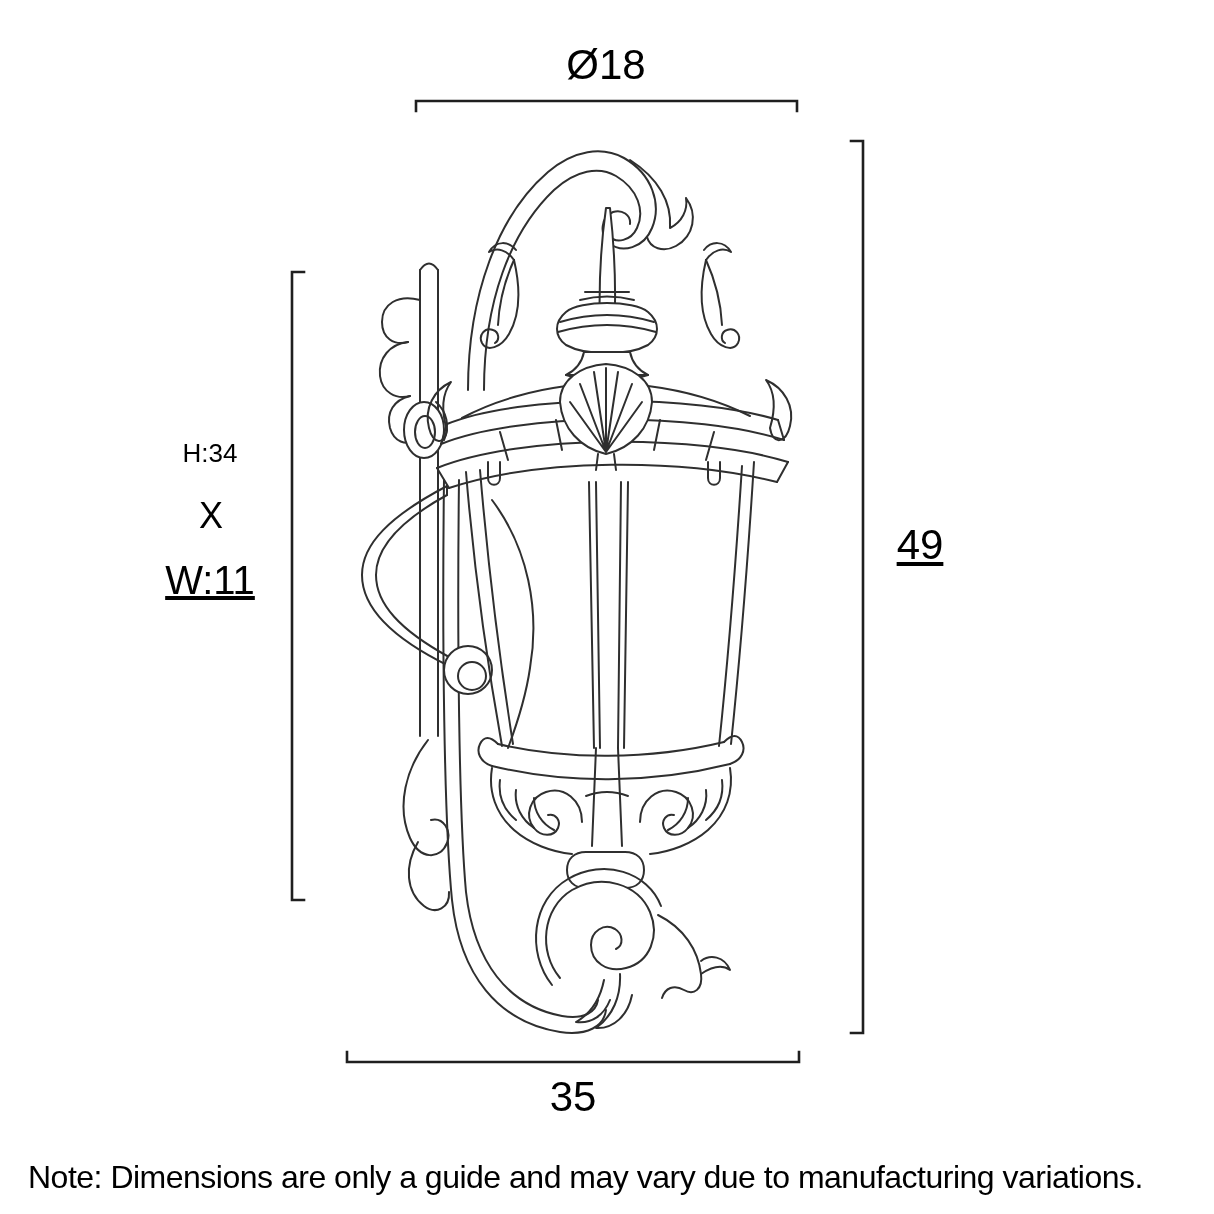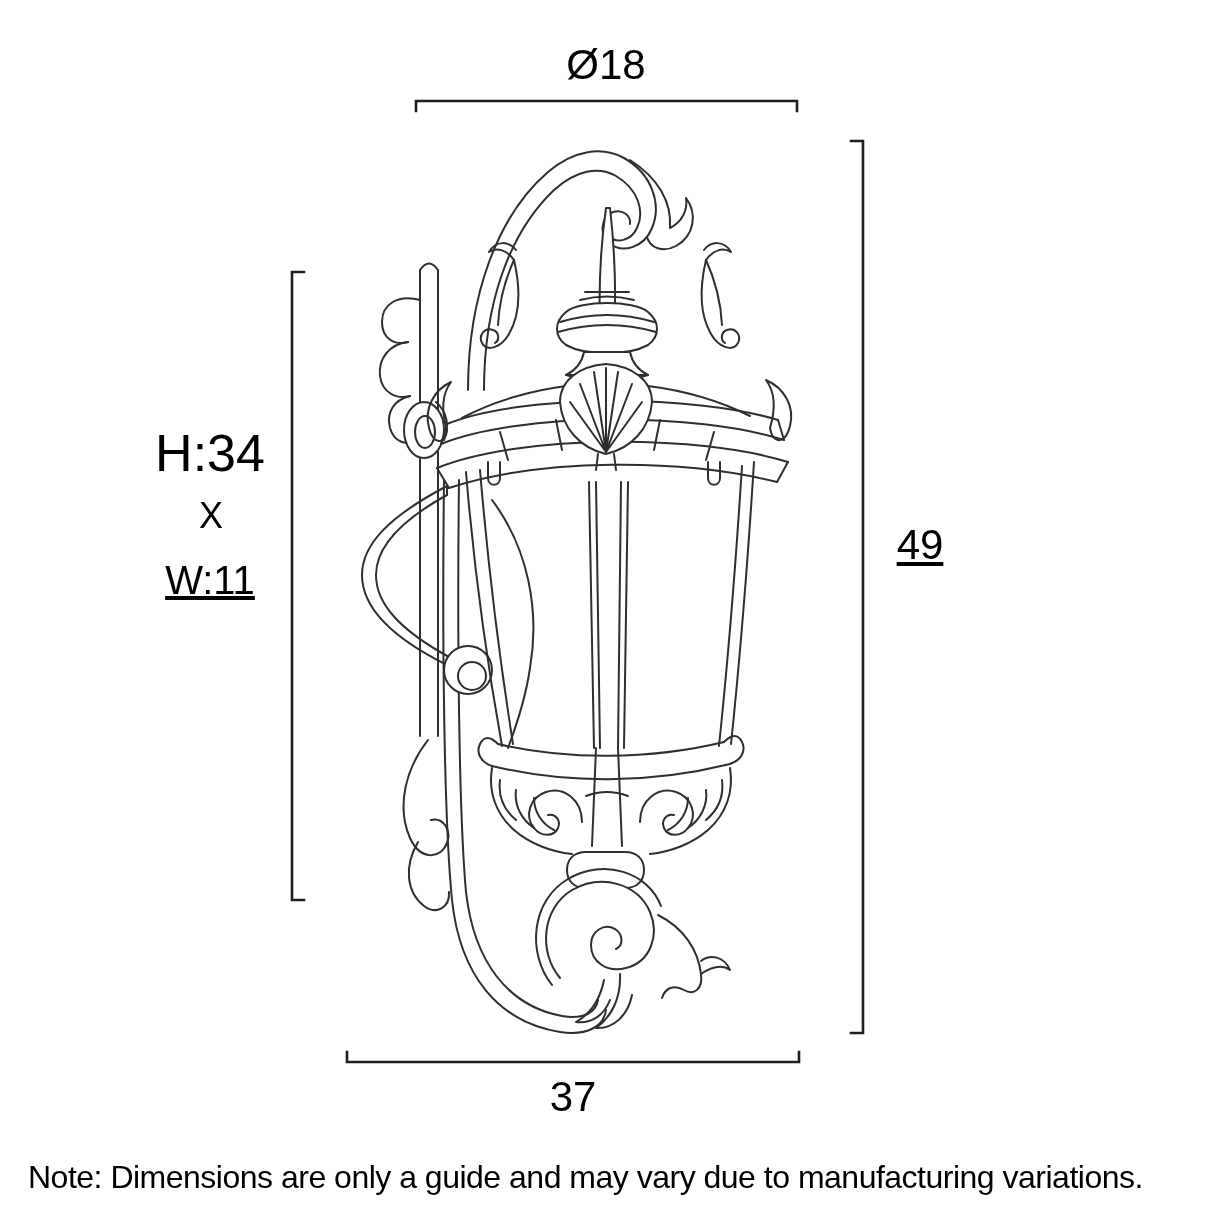--- a/index.html
+++ b/index.html
@@ -13,21 +13,21 @@
   svg{position:absolute;left:0;top:0;}
   .lbl{
     position:absolute;
     color:#000000;
     white-space:nowrap;
     line-height:1;
     user-select:none;
   }
   .dia   {left:606px;top:44px;  font-size:42px;transform:translateX(-50%);}
   .h49   {left:920px;top:545px; font-size:42px;transform:translate(-50%,-50%);text-decoration:underline;}
-  .fixh  {left:210px;top:453px; font-size:52px;transform:translate(-50%,-50%);}
+  .fixh  {left:210px;top:453px; font-size:26px;transform:translate(-50%,-50%);}
   .fixx  {left:211px;top:516px; font-size:36px;transform:translate(-50%,-50%);}
   .fixw  {left:210px;top:580px; font-size:40px;transform:translate(-50%,-50%);text-decoration:underline;}
   .w23   {left:573px;top:1097px;font-size:42px;transform:translate(-50%,-50%);}
   .note{
     position:absolute;
     left:28px;top:1159px;
     font-size:32px;
     color:#000000;
     letter-spacing:-0.5px;
     text-align:right;
@@ -177,17 +177,17 @@
       </g>
 
     </g>
   </svg>
 
   <div class="lbl dia">Ø18</div>
   <div class="lbl h49">49</div>
   <div class="lbl fixh">H:34</div>
   <div class="lbl fixx">X</div>
   <div class="lbl fixw">W:11</div>
-  <div class="lbl w23">37</div>
+  <div class="lbl w23">35</div>
 
   <div class="note">Note: Dimensions are only a guide and may vary due to manufacturing variations.</div>
 
 </div>
 
 </body></html>

